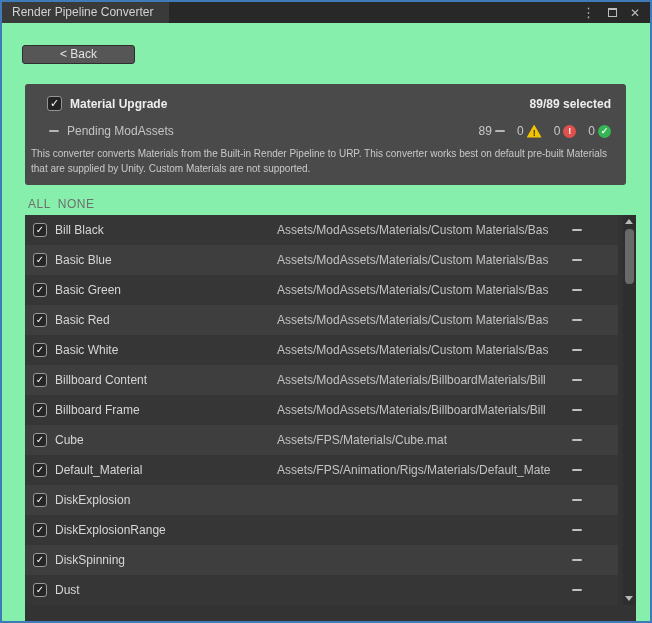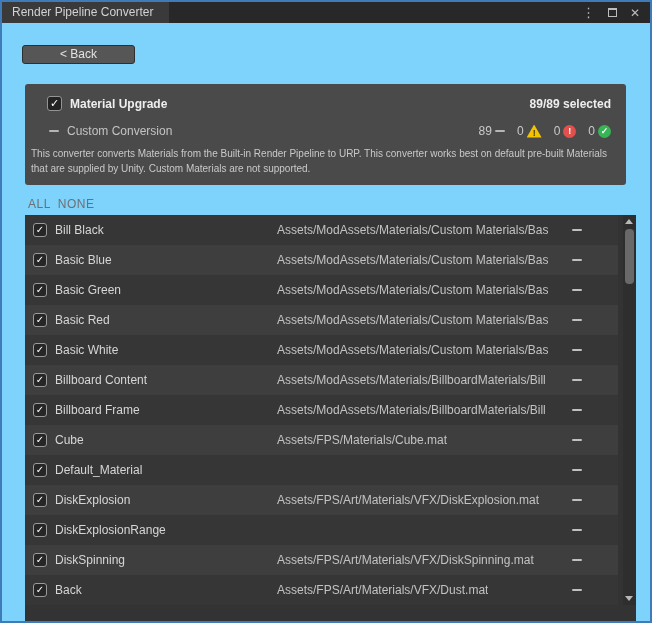--- a/index.html
+++ b/index.html
@@ -17,21 +17,21 @@
   .tab {
     width:167px; background:#3a3a3a; color:#d2d2d2;
     line-height:21px; padding-left:10px; font-size:12px;
     white-space:nowrap; overflow:hidden; cursor:default;
   }
   .win-controls { margin-left:auto; display:flex; align-items:center; gap:13px; padding-right:10px; color:#bdbdbd; }
   .ctrl-menu { font-size:13px; line-height:1; cursor:pointer; }
   .ctrl-max { width:9px; height:9px; border:2px solid #bdbdbd; border-width:2px 1px 1px 1px; cursor:pointer; }
   .ctrl-close { font-size:12px; line-height:1; cursor:pointer; }
 
-  .content { position:relative; height:598px; background:#7dd3fc; }
+  .content { position:relative; height:598px; background:#86efac; }
 
   
   .back-btn {
     position:absolute; left:20px; top:22px; width:113px; height:19px;
     background:#565656; border:1px solid #2f2f2f; border-radius:3px;
     color:#e2e2e2; font-size:12px; font-family:"Liberation Sans", sans-serif;
     text-align:center; line-height:17px; cursor:pointer;
   }
 
   
@@ -133,21 +133,21 @@
     <button class="back-btn">&lt; Back</button>
 
     <div class="header-box">
       <div class="hb-row1">
         <span class="checkbox">✓</span>
         <span class="hb-title">Material Upgrade</span>
         <span class="hb-selected">89/89 selected</span>
       </div>
       <div class="hb-row2">
         <span class="dash-icon"></span>
-        <span class="hb-pending-label">Custom Conversion</span>
+        <span class="hb-pending-label">Pending ModAssets</span>
         <span class="hb-counts">
           <span class="group">
             <span>89</span>
             <span class="dash-icon"></span>
           </span>
           <span class="group">
             <span>0</span>
             <span class="icon-warning"></span>
           </span>
           <span class="group">
@@ -214,43 +214,41 @@
   </div>
           <div class="row">
     <span class="row-check">✓</span>
     <span class="row-label">Cube</span>
     <span class="row-path">Assets/FPS/Materials/Cube.mat</span>
     <span class="row-dash"></span>
   </div>
           <div class="row">
     <span class="row-check">✓</span>
     <span class="row-label">Default_Material</span>
+    <span class="row-path">Assets/FPS/Animation/Rigs/Materials/Default_Mate</span>
     <span class="row-dash"></span>
   </div>
           <div class="row">
     <span class="row-check">✓</span>
     <span class="row-label">DiskExplosion</span>
-    <span class="row-path">Assets/FPS/Art/Materials/VFX/DiskExplosion.mat</span>
     <span class="row-dash"></span>
   </div>
           <div class="row">
     <span class="row-check">✓</span>
     <span class="row-label">DiskExplosionRange</span>
     <span class="row-dash"></span>
   </div>
           <div class="row">
     <span class="row-check">✓</span>
     <span class="row-label">DiskSpinning</span>
-    <span class="row-path">Assets/FPS/Art/Materials/VFX/DiskSpinning.mat</span>
-    <span class="row-dash"></span>
-  </div>
-          <div class="row">
-    <span class="row-check">✓</span>
-    <span class="row-label">Back</span>
-    <span class="row-path">Assets/FPS/Art/Materials/VFX/Dust.mat</span>
+    <span class="row-dash"></span>
+  </div>
+          <div class="row">
+    <span class="row-check">✓</span>
+    <span class="row-label">Dust</span>
     <span class="row-dash"></span>
   </div>
         </div>
       <div class="scrollbar">
         <div class="scroll-up"></div>
         <div class="scroll-thumb"></div>
         <div class="scroll-down"></div>
       </div>
     </div>
 

